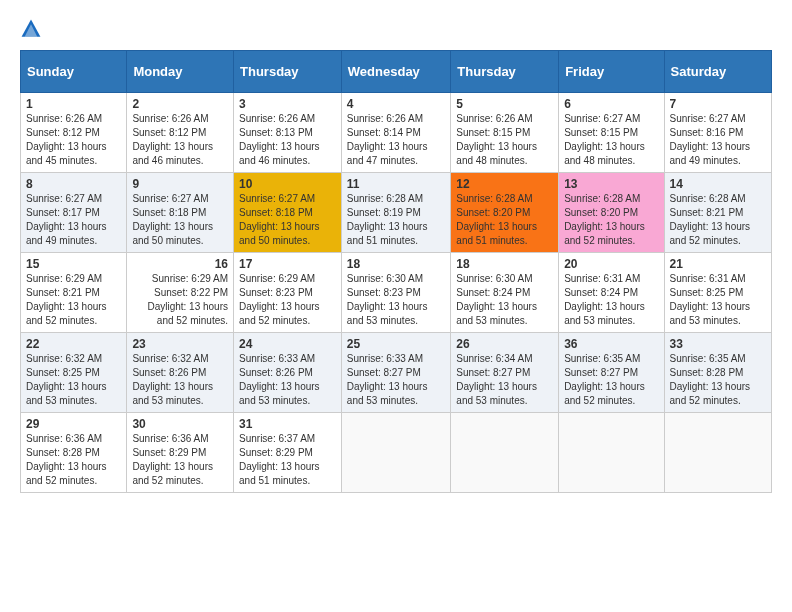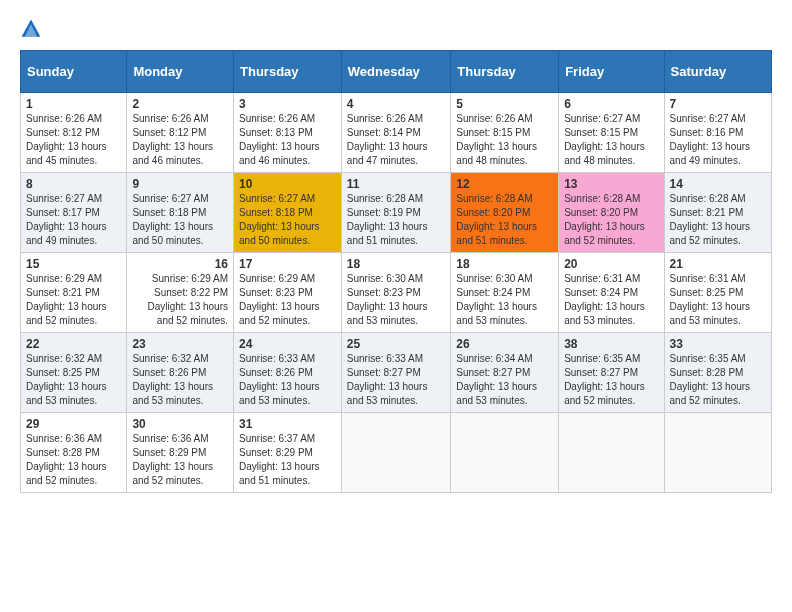--- a/index.html
+++ b/index.html
@@ -311,21 +311,21 @@
 and 53 minutes.</div>
           </td>
           <td style="background: rgb(238, 242, 247);">
             <span class="day-number">26</span>
             <div class="day-info" style="white-space: pre-line;">Sunrise: 6:34 AM
 Sunset: 8:27 PM
 Daylight: 13 hours
 and 53 minutes.</div>
           </td>
           <td style="background: rgb(238, 242, 247);">
-            <span class="day-number">38</span>
+            <span class="day-number">36</span>
             <div class="day-info" style="white-space: pre-line;">Sunrise: 6:35 AM
 Sunset: 8:27 PM
 Daylight: 13 hours
 and 52 minutes.</div>
           </td>
           <td style="background: rgb(238, 242, 247);">
             <span class="day-number">33</span>
             <div class="day-info" style="white-space: pre-line;">Sunrise: 6:35 AM
 Sunset: 8:28 PM
 Daylight: 13 hours

